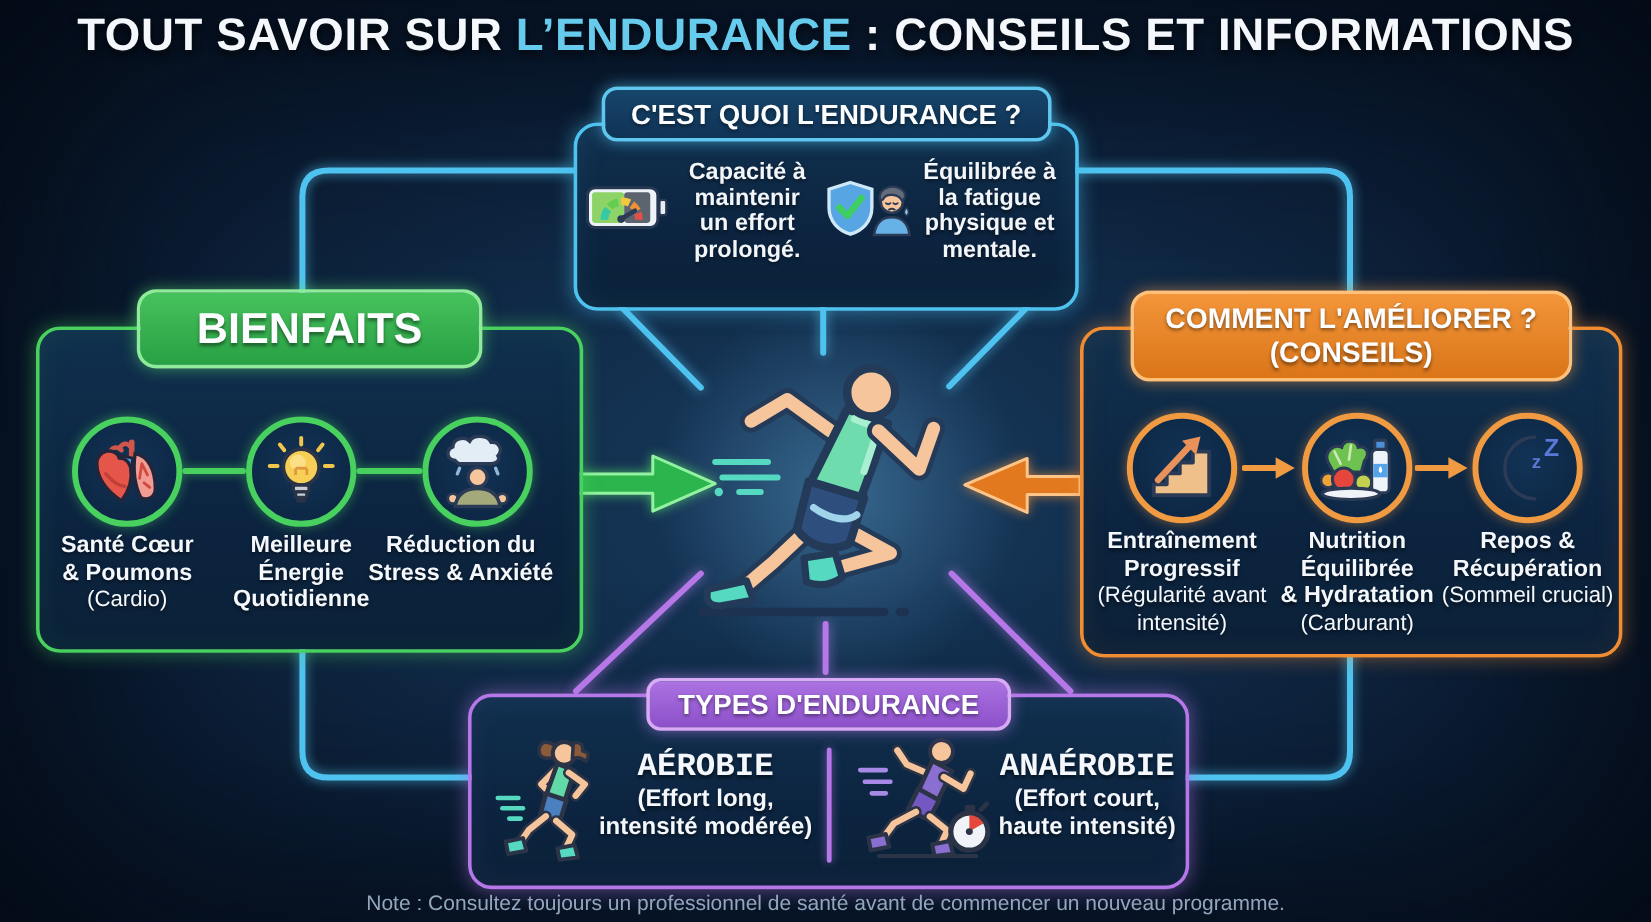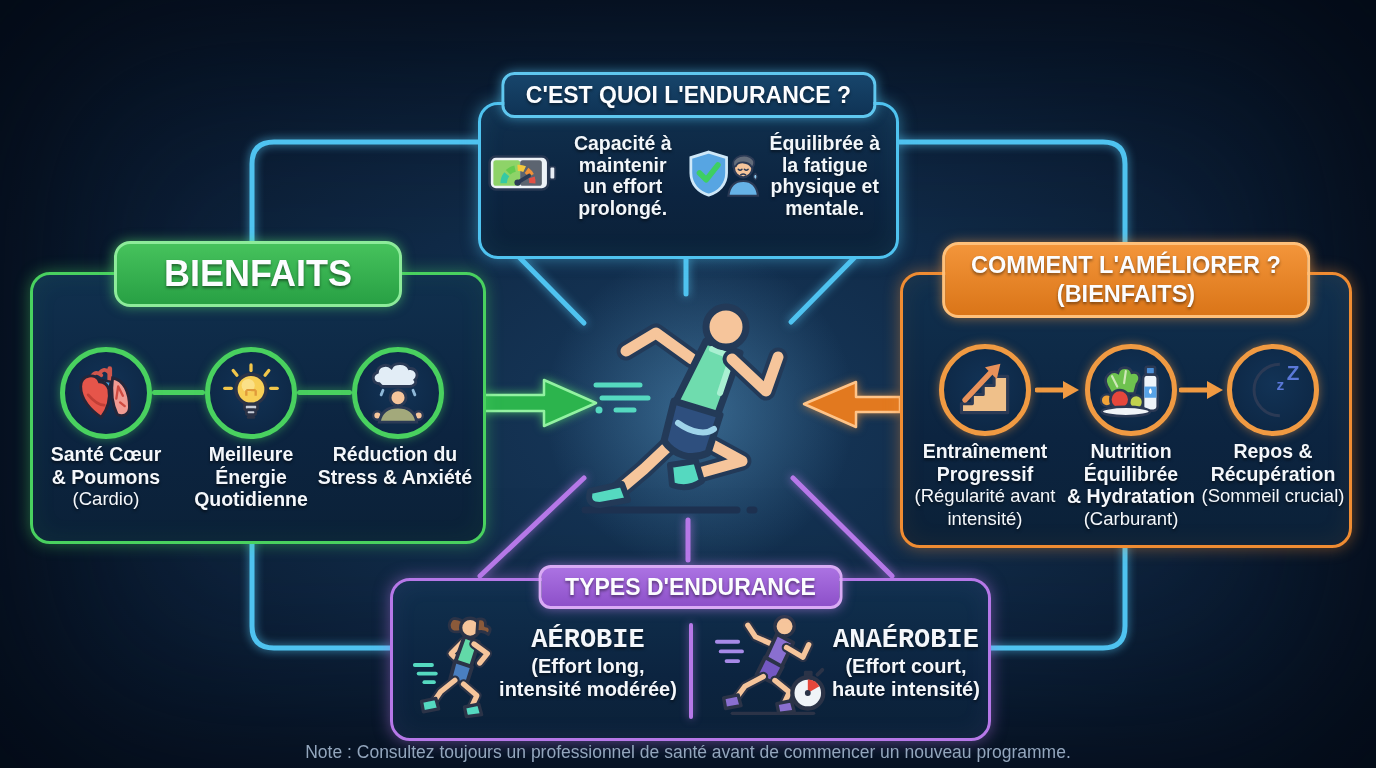--- a/index.html
+++ b/index.html
@@ -212,30 +212,30 @@
     <div class="item-label" style="left:-15px;top:168px">
       <div>Santé Cœur</div>
       <div>&amp; Poumons</div>
       <div class="sub">(Cardio)</div>
     </div>
     <div class="item-label" style="left:130px;top:168px">
       <div>Meilleure</div>
       <div>Énergie</div>
       <div>Quotidienne</div>
     </div>
-    <div class="item-label" style="left:267px;top:168px;width:190px">
+    <div class="item-label" style="left:256px;top:168px;width:190px">
       <div>Réduction du</div>
       <div>Stress &amp; Anxiété</div>
     </div>
   </div>
 
   <div class="box box-tip">
     <div class="pill pill-tip">
       <span>COMMENT L'AMÉLIORER ?</span>
-      <span>(BIENFAITS)</span>
+      <span>(CONSEILS)</span>
     </div>
     <svg class="arrow-sm" style="left:132px;top:104px" width="46" height="22">
       <line x1="2" y1="11" x2="30" y2="11" stroke="#f09a42" stroke-width="5" stroke-linecap="round"></line>
       <polygon points="28,2 44,11 28,20" fill="#f09a42"></polygon>
     </svg>
     <svg class="arrow-sm" style="left:276px;top:104px" width="46" height="22">
       <line x1="2" y1="11" x2="30" y2="11" stroke="#f09a42" stroke-width="5" stroke-linecap="round"></line>
       <polygon points="28,2 44,11 28,20" fill="#f09a42"></polygon>
     </svg>
     <div class="circ circ-o" style="left:36px;top:69px">
@@ -347,15 +347,18 @@
         <circle cx="98" cy="87" r="3" fill="#2b3347"></circle>
       </g>
     </svg>
     <div class="typ-text" style="left:418px;top:44px">
       <div class="big">ANAÉROBIE</div>
       <div class="small">(Effort court,</div>
       <div class="small">haute intensité)</div>
     </div>
   </div>
 
+  <div class="title">
+    <span>TOUT SAVOIR SUR </span><span class="hl">L’ENDURANCE</span><span> : CONSEILS ET INFORMATIONS</span>
+  </div>
 
   <div class="note">Note : Consultez toujours un professionnel de santé avant de commencer un nouveau programme.</div>
 </div>
 
 </body></html>

